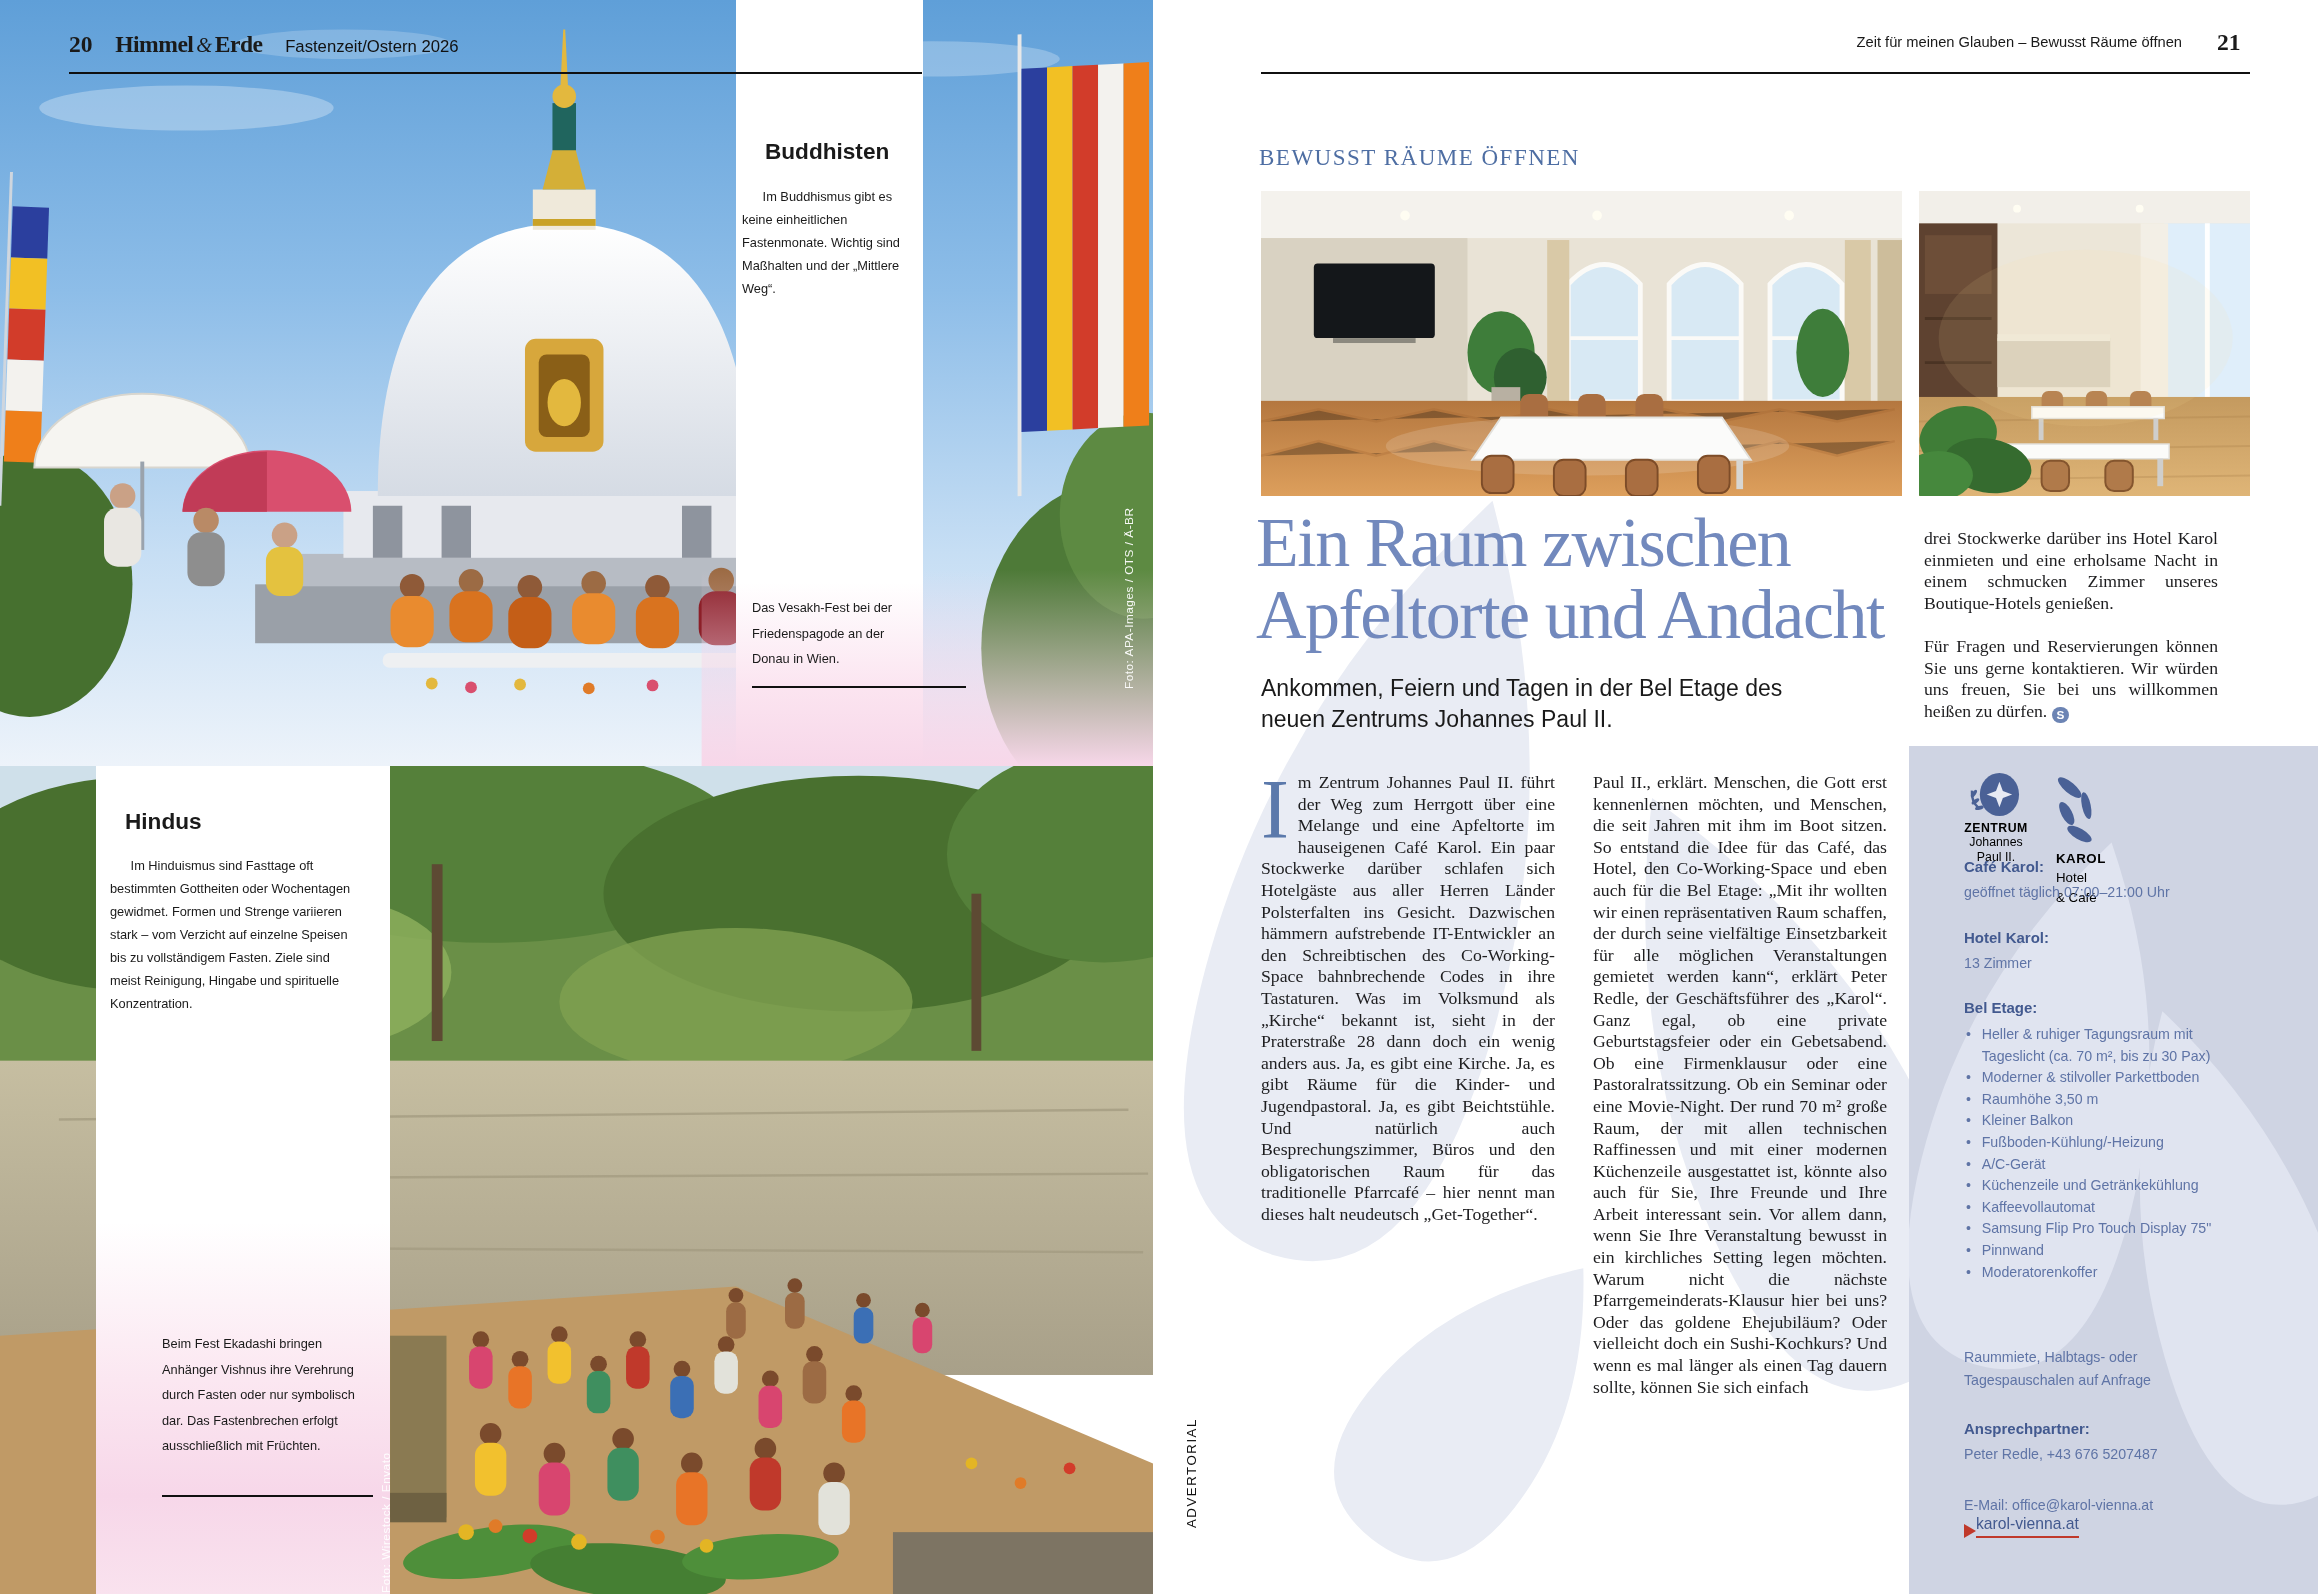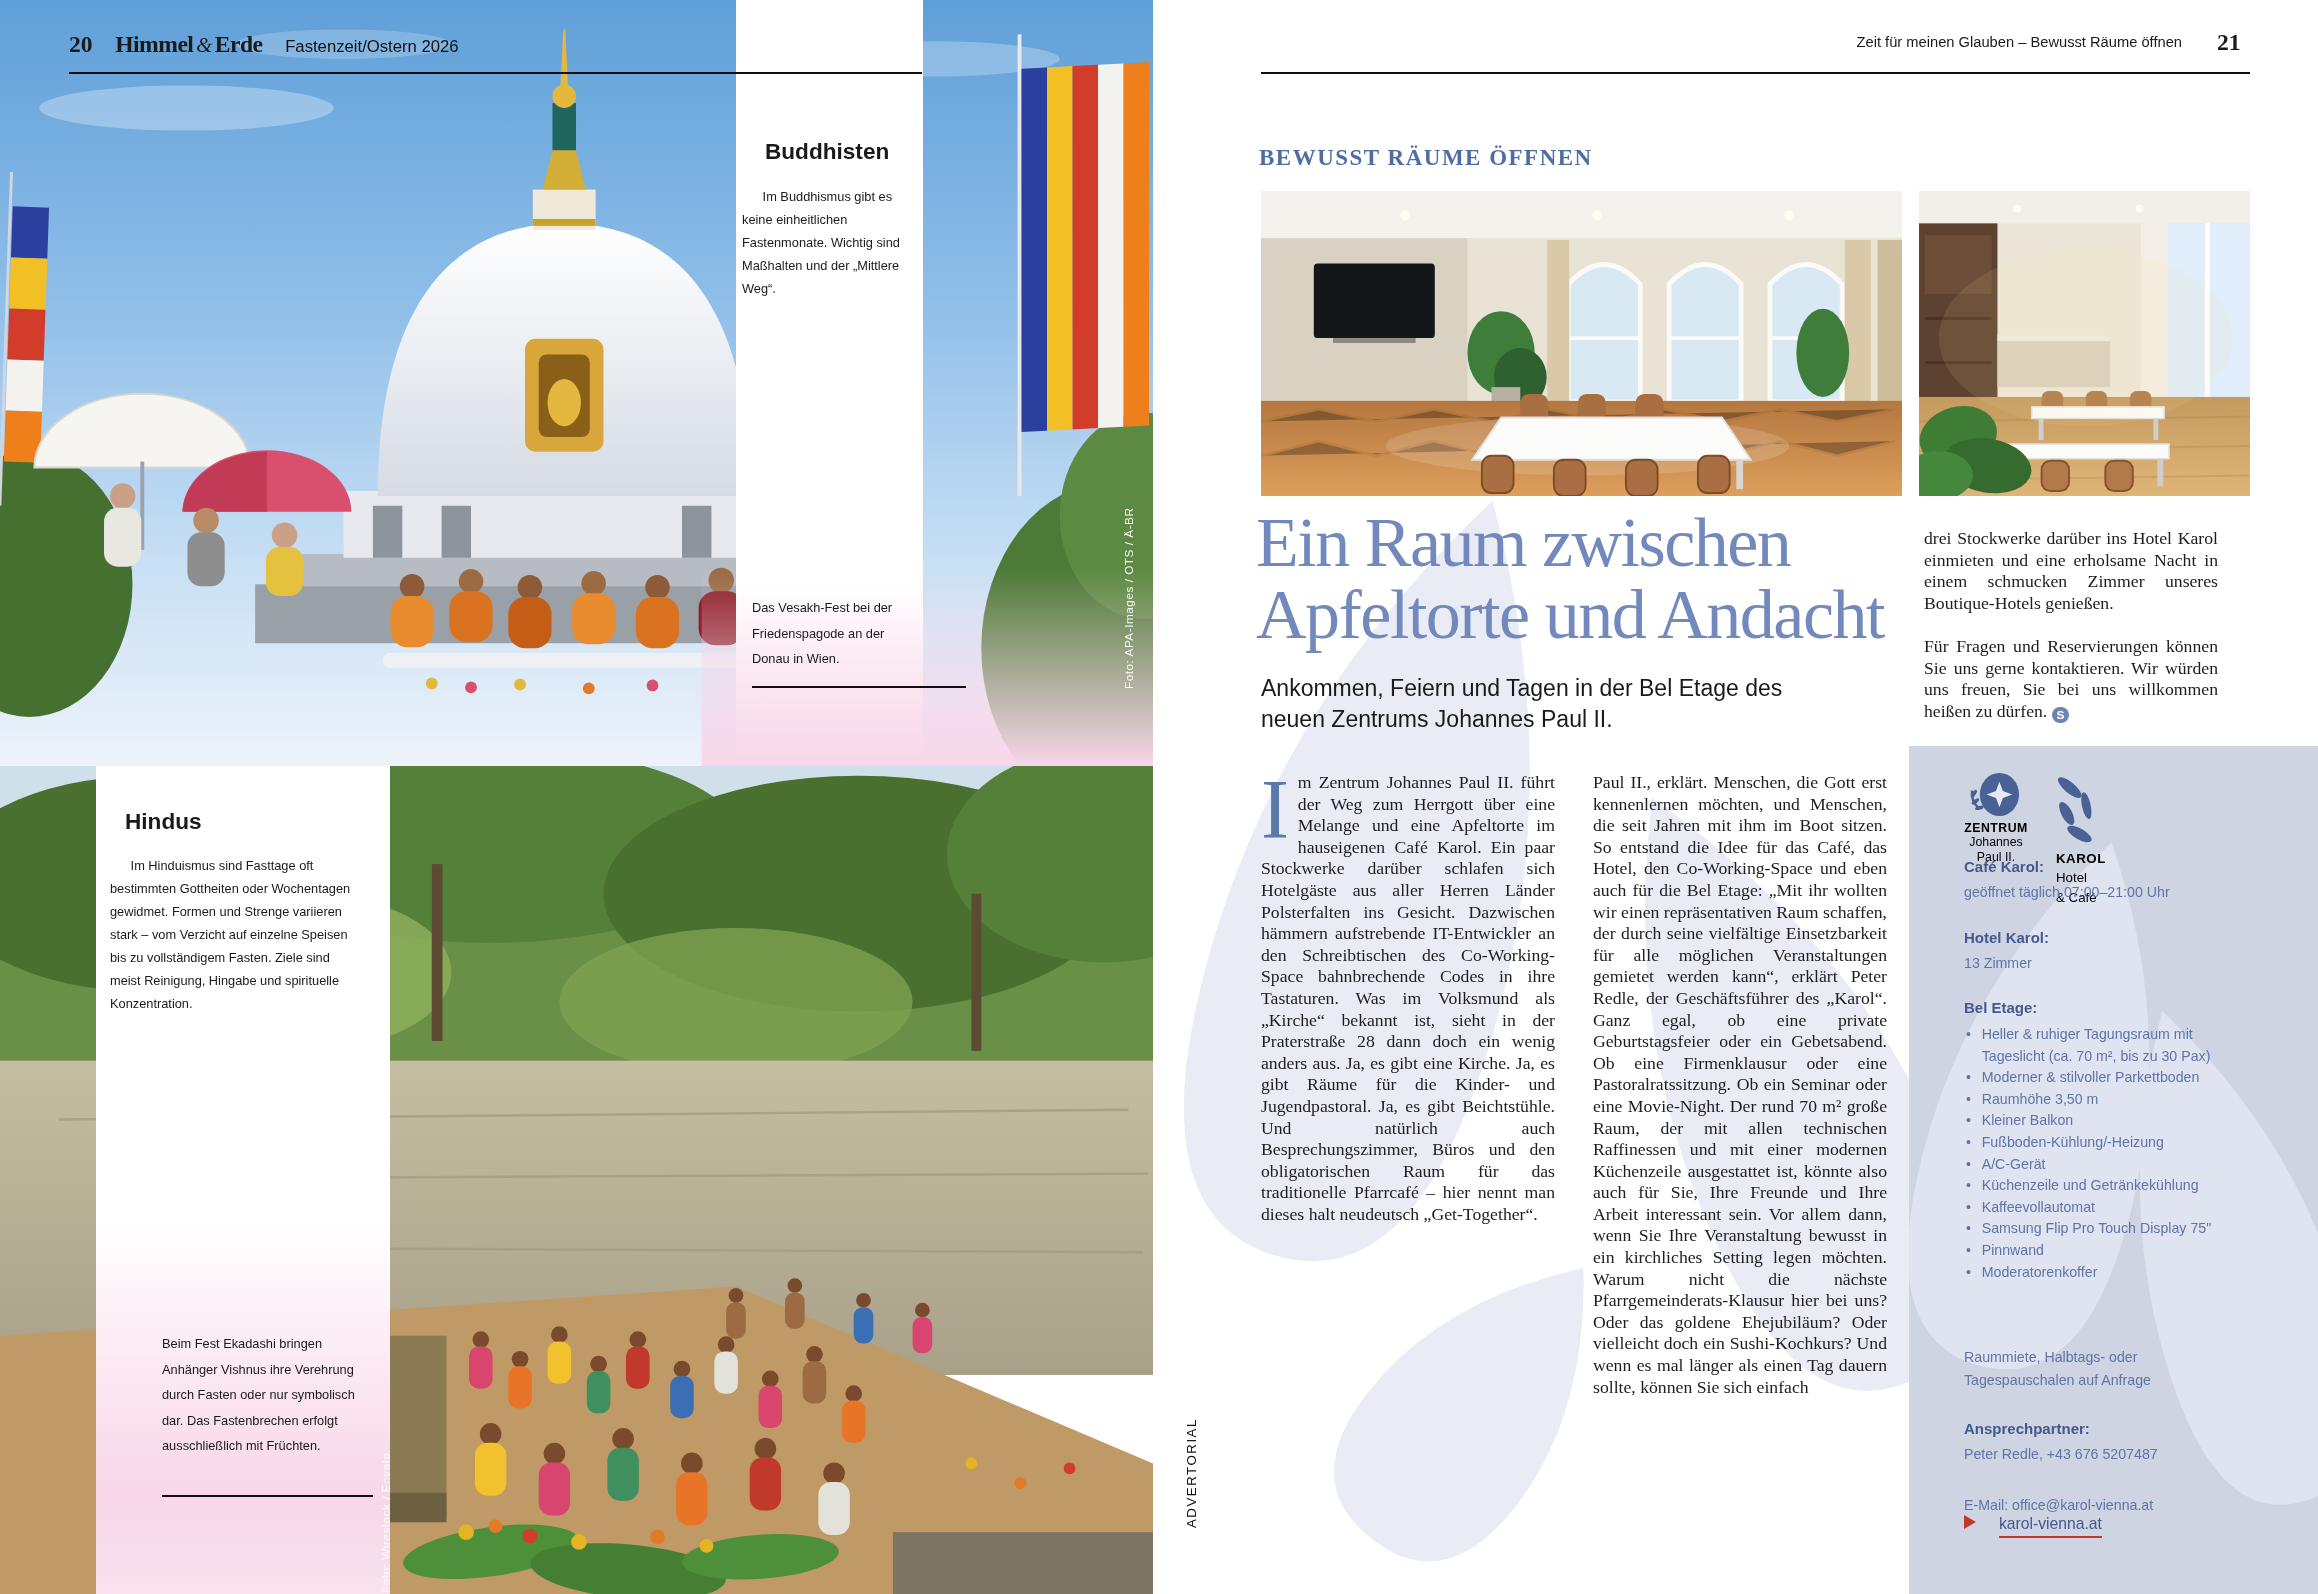--- a/index.html
+++ b/index.html
@@ -29,21 +29,21 @@
 
   #panel-hin{left:96px;top:766px;width:294px;height:829px;z-index:4;
     background:linear-gradient(180deg,#ffffff 0%,#ffffff 55%,#fbe7f1 74%,#f7d7e9 88%,#f9e2ee 100%)}
 
   .vcredit{position:absolute;writing-mode:vertical-rl;transform:rotate(180deg);
     color:#ffffff;font-size:11.8px;letter-spacing:0.5px;z-index:6;opacity:.95}
 
   
   #runhead{left:1571px;top:34px;width:611px;text-align:right;font-size:14.7px;z-index:6}
   #pgno-right{left:2217px;top:28.5px;font-family:"Liberation Serif",serif;font-weight:bold;font-size:23.6px;z-index:6}
-  #kicker{left:1259px;top:145px;font-family:"Liberation Serif",serif;font-weight:bold;
+  #kicker{left:1259px;top:145px;font-family:"Liberation Serif",serif;font-weight:normal;
     font-size:23px;letter-spacing:1.5px;color:#4e6ea3;z-index:6}
   #photo-room-a{left:1261px;top:191px;width:641px;height:305px;z-index:5}
   #photo-room-b{left:1919px;top:191px;width:331px;height:305px;z-index:5}
 
   #title{left:1256px;top:507px;font-family:"Liberation Serif",serif;font-size:70px;
     line-height:72px;color:#7289bd;letter-spacing:-1.5px;z-index:3}
   #subtitle{left:1261px;top:673px;width:564px;font-weight:normal;font-size:23px;line-height:31px;z-index:3}
 
   .artcol{position:absolute;width:294px;font-family:"Liberation Serif",serif;
     font-size:17.7px;line-height:21.6px;text-align:justify;color:#1d1d1f;z-index:3}
@@ -65,21 +65,21 @@
   
   #infobox{left:1909px;top:746px;width:409px;height:848px;background:#cfd4e3;z-index:2;overflow:hidden}
   #infobox .content{position:absolute;z-index:3}
   .boxhead{font-weight:bold;font-size:15px;color:#42598f}
   .boxtext{font-size:14.2px;line-height:22.6px;color:#5f74a6}
   #box-bullets{list-style:none}
   #box-bullets li{position:relative;padding-left:17.7px;font-size:14.2px;line-height:21.6px;color:#5f74a6}
   #box-bullets li::before{content:"\2022";position:absolute;left:2px;color:#5f74a6}
   .logo-caption{font-size:12.3px;line-height:14.7px;color:#000000;text-align:center}
   .logo-caption b{font-weight:bold;letter-spacing:0.5px}
-  #weblink-row{display:flex;align-items:flex-start;gap:23px}
+  #weblink-row{display:flex;align-items:flex-end;gap:0}
   .tri{width:0;height:0;border-left:12.8px solid #c0392b;border-top:7.9px solid transparent;
     border-bottom:7.9px solid transparent}
   #weblink{font-size:15.7px;color:#42598f;text-decoration:none;border-bottom:2px solid #c0392b;padding-bottom:2.5px}
 </style>
 </head>
 <body>
 
 <div class="abs" id="photo-pagoda">
 <svg width="1153" height="766" viewBox="0 0 2350 1560" preserveAspectRatio="none">
   <defs>

